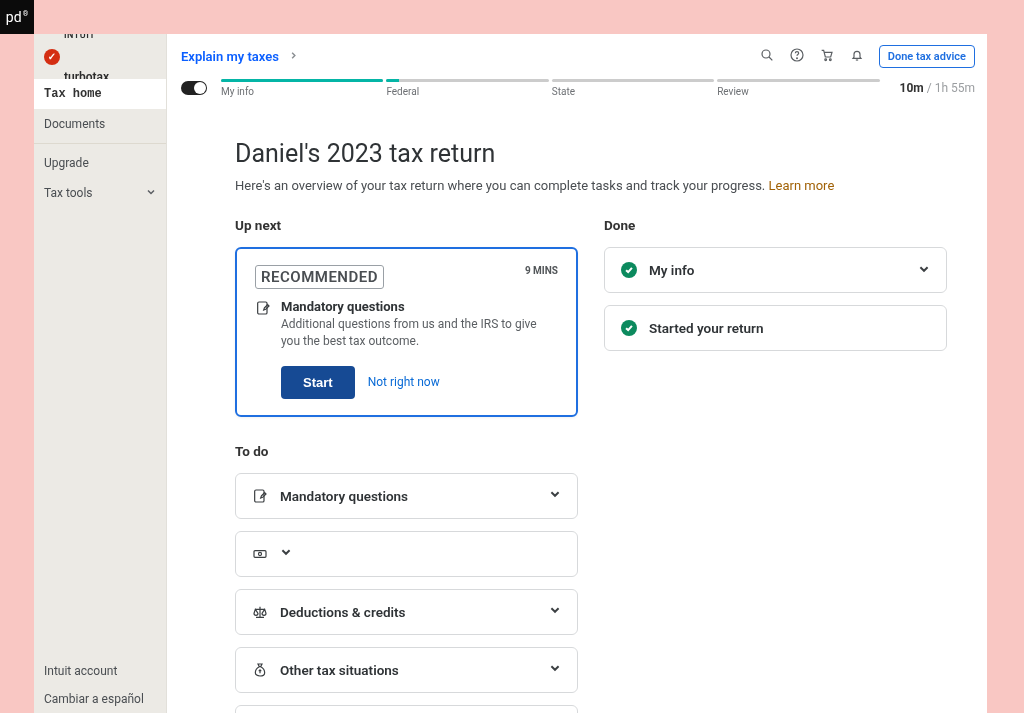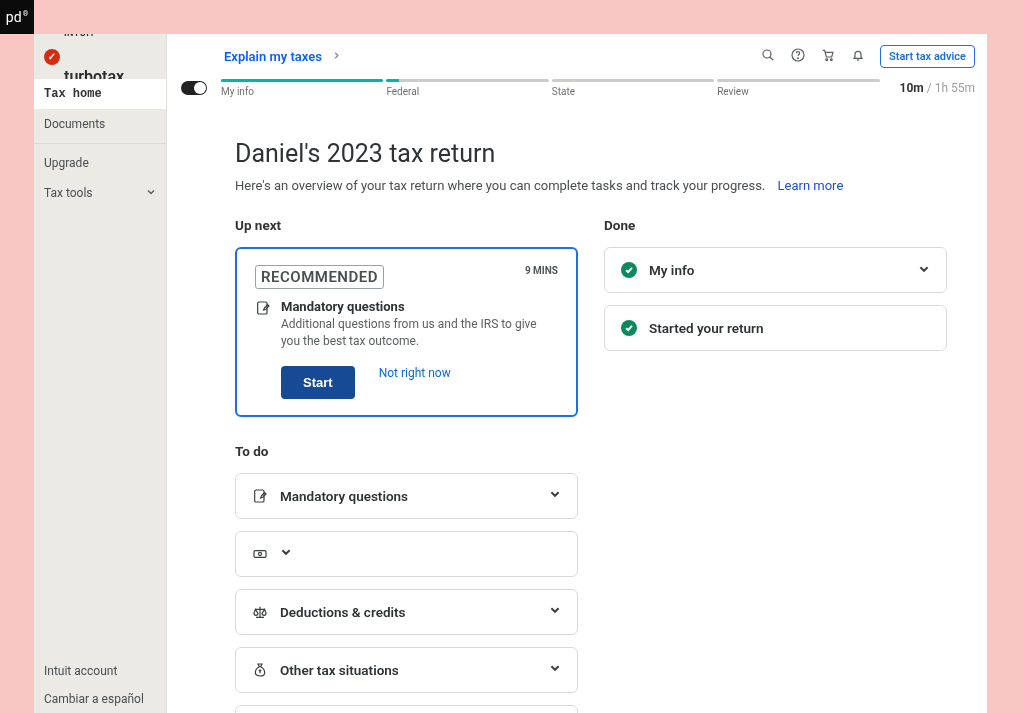--- a/index.html
+++ b/index.html
@@ -50,21 +50,21 @@
     }
     .tt-mark {
       width: 16px; height: 16px;
       background: #d42e12;
       border-radius: 50%;
       display: flex; align-items: center; justify-content: center;
       color: #fff; font-size: 10px; font-weight: bold;
     }
     .tt-text { display: flex; flex-direction: column; line-height: 1; gap: 31px; }
     .tt-text .b1 { font-size: 9px; letter-spacing: 0.5px; text-transform: uppercase; font-weight: 600; color:#2c2c2c;}
-    .tt-text .b2 { font-size: 16px; font-weight: 600; color:#2c2c2c;}
+    .tt-text .b2 { font-size: 12px; font-weight: 600; color:#2c2c2c;}
     .sb-item {
       padding: 8px 10px;
       font-size: 12px;
       color: #4a4e52;
       cursor: pointer;
       display: flex;
       align-items: center;
       justify-content: space-between;
     }
     .sb-item.active { background: #ffffff; font-weight: 600; color:#333;font-family:Liberation Mono, monospace; }
@@ -79,21 +79,20 @@
       display: flex;
       align-items: center;
       padding: 0 12px 0 14px;
       justify-content: space-between;
     }
     .breadcrumb {
       display: flex; align-items: center; gap: 10px;
       color: #0b5fff;
       font-size: 13px;
       font-weight: 600;
-      margin-left: 43px;
     }
     .chev { color: #888; font-size: 11px; }
     .top-icons { display: flex; align-items: center; gap: 14px; color:#5b5f63; }
     .top-icons svg { width: 16px; height: 16px; stroke: #5b5f63; fill: none; stroke-width: 1.8; }
     .live-btn {
       border: 1.5px solid #1f6fe0;
       color: #1f6fe0;
       font-size: 11px;
       border-radius: 4px;
       padding: 4px 8px;
@@ -130,21 +129,21 @@
     .timer .t2 { color: #9b9ea1; }
 
     
     .content {
       flex: 1;
       overflow-y: auto;
       padding: 36px 40px 20px 68px;
     }
     h1 { font-size: 25px; font-weight: 400; color: #2f3336; margin-bottom: 10px; }
     .subtitle { font-size: 13px; color: #4a4e52; margin-bottom: 24px; }
-    .subtitle a { color: #1d4ed8; text-decoration: none; margin-left: 9px; }
+    .subtitle a { color: #a16207; text-decoration: none; }
     .cols { display: flex; gap: 26px; }
     .col { flex: 1; min-width: 0; }
     .sec-title { font-size: 13.5px; font-weight: 700; color: #333; margin-bottom: 14px; }
 
     
     .rec-card {
       border: 2px solid #1f6fe0;
       border-radius: 6px;
       padding: 16px 18px;
       margin-bottom: 26px;
@@ -158,21 +157,21 @@
       padding: 2px 5px;
       color: #4a4e52;
       letter-spacing: 0.5px;
       font-weight: 600;
     }
     .rec-time { font-size: 10px; font-weight: 700; color: #525659; }
     .rec-body { display: flex; gap: 10px; margin-bottom: 16px; }
     .rec-icon { width: 16px; height: 16px; flex-shrink: 0; margin-top: 1px; }
     .rec-text h3 { font-size: 13px; font-weight: 700; color: #2f3336; margin-bottom: 2px; }
     .rec-text p { font-size: 12px; color: #5b5f63; line-height: 1.4; }
-    .rec-actions { display: flex; align-items: flex-start; gap: 24px; padding-left: 26px; }
+    .rec-actions { display: flex; align-items: center; gap: 13px; padding-left: 26px; }
     .btn-primary {
       background: #164a94;
       color: #fff;
       border: none;
       border-radius: 4px;
       padding: 9px 22px;
       font-size: 13px;
       font-weight: 600;
       cursor: pointer;
     }
@@ -291,21 +290,21 @@
               <circle cx="10" cy="19" r="1.3"></circle>
               <circle cx="17" cy="19" r="1.3"></circle>
             </svg>
         </span>
         <span>
           <svg viewBox="0 0 24 24">
               <path d="M6 17h12l-1.5-2V11a4.5 4.5 0 10-9 0v4L6 17z"></path>
               <path d="M10.5 19a1.8 1.8 0 003 0"></path>
             </svg>
         </span>
-        <div class="live-btn">Start tax advice</div>
+        <div class="live-btn">Done tax advice</div>
       </div>
     </div>
 
     <div class="progress-row">
       <div class="toggle"></div>
       <div class="steps">
         <div class="step">
           <div class="step-bar">
               <div class="fill" style="width:100%"></div>
             </div>

